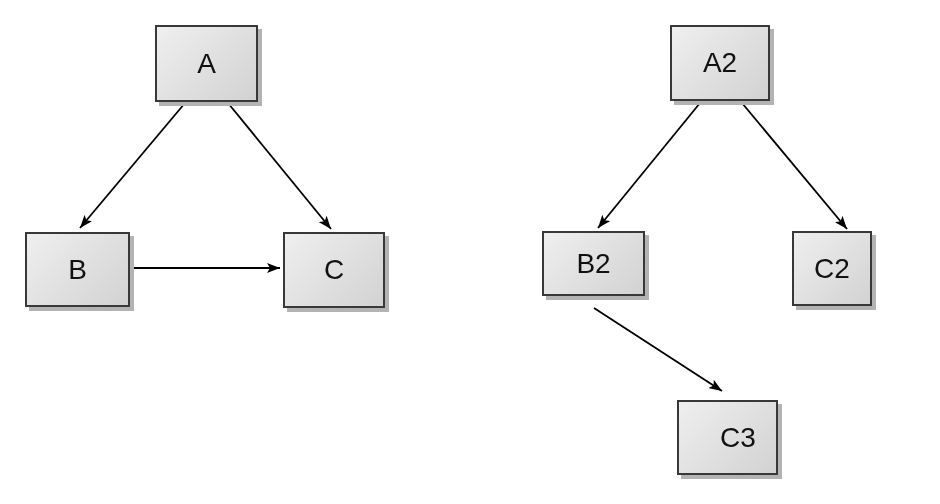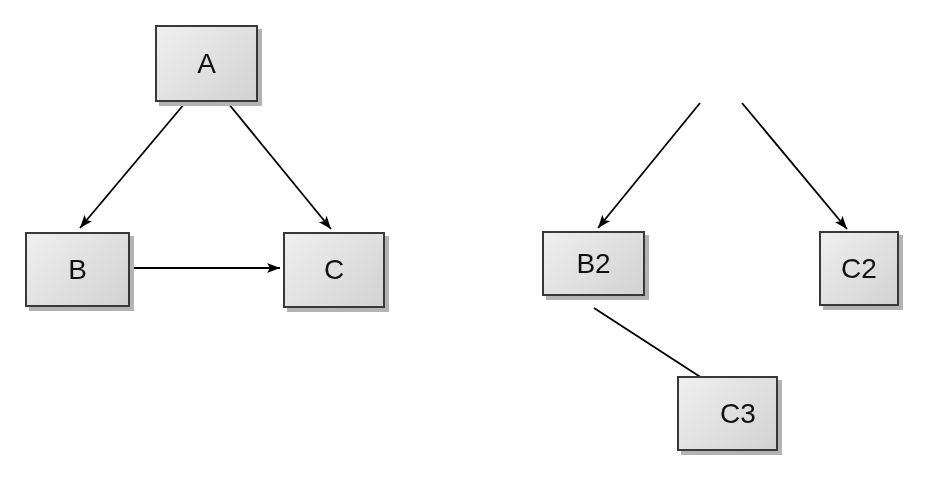--- a/index.html
+++ b/index.html
@@ -62,22 +62,25 @@
     </svg>
 <div class="node" style="left: 155px; top: 25px; width: 103px; height: 77px; border-color: rgb(56, 56, 56); background: linear-gradient(135deg, rgb(239, 239, 239) 0%, rgb(210, 210, 210) 100%); box-shadow: rgb(179, 179, 179) 4px 4px 0px 0px;">
       <span style="color: rgb(17, 17, 17);">A</span>
     </div>
     <div class="node" style="left: 25px; top: 232px; width: 105px; height: 75px; border-color: rgb(56, 56, 56); background: linear-gradient(135deg, rgb(239, 239, 239) 0%, rgb(210, 210, 210) 100%); box-shadow: rgb(179, 179, 179) 4px 4px 0px 0px;">
       <span style="color: rgb(17, 17, 17);">B</span>
     </div>
     <div class="node" style="left: 283px; top: 232px; width: 102px; height: 76px; border-color: rgb(56, 56, 56); background: linear-gradient(135deg, rgb(239, 239, 239) 0%, rgb(210, 210, 210) 100%); box-shadow: rgb(179, 179, 179) 4px 4px 0px 0px;">
       <span style="color: rgb(17, 17, 17);">C</span>
     </div>
+    <div class="node" style="left: 670px; top: 25px; width: 100px; height: 76px; border-color: rgb(56, 56, 56); background: linear-gradient(135deg, rgb(239, 239, 239) 0%, rgb(210, 210, 210) 100%); box-shadow: rgb(179, 179, 179) 4px 4px 0px 0px;">
+      <span style="color: rgb(17, 17, 17);">A2</span>
+    </div>
     <div class="node" style="left: 542px; top: 231px; width: 103px; height: 65px; border-color: rgb(56, 56, 56); background: linear-gradient(135deg, rgb(239, 239, 239) 0%, rgb(210, 210, 210) 100%); box-shadow: rgb(179, 179, 179) 4px 4px 0px 0px;">
       <span style="color: rgb(17, 17, 17);">B2</span>
     </div>
-    <div class="node" style="left: 819px; top: 231px; width: 80px; height: 75px; border-color: rgb(56, 56, 56); background: linear-gradient(135deg, rgb(239, 239, 239) 0%, rgb(210, 210, 210) 100%); box-shadow: rgb(179, 179, 179) 4px 4px 0px 0px;">
+    <div class="node" style="left: 792px; top: 231px; width: 80px; height: 75px; border-color: rgb(56, 56, 56); background: linear-gradient(135deg, rgb(239, 239, 239) 0%, rgb(210, 210, 210) 100%); box-shadow: rgb(179, 179, 179) 4px 4px 0px 0px;">
       <span style="color: rgb(17, 17, 17);">C2</span>
     </div>
-    <div class="node" style="left: 677px; top: 376px; width: 101px; height: 75px; border-color: rgb(56, 56, 56); background: linear-gradient(135deg, rgb(239, 239, 239) 0%, rgb(210, 210, 210) 100%); box-shadow: rgb(179, 179, 179) 4px 4px 0px 0px; padding-left: 21px;">
+    <div class="node" style="left: 677px; top: 400px; width: 101px; height: 75px; border-color: rgb(56, 56, 56); background: linear-gradient(135deg, rgb(239, 239, 239) 0%, rgb(210, 210, 210) 100%); box-shadow: rgb(179, 179, 179) 4px 4px 0px 0px; padding-left: 21px;">
       <span style="color: rgb(17, 17, 17);">C3</span>
     </div>
   </div>
 
 </body></html>

